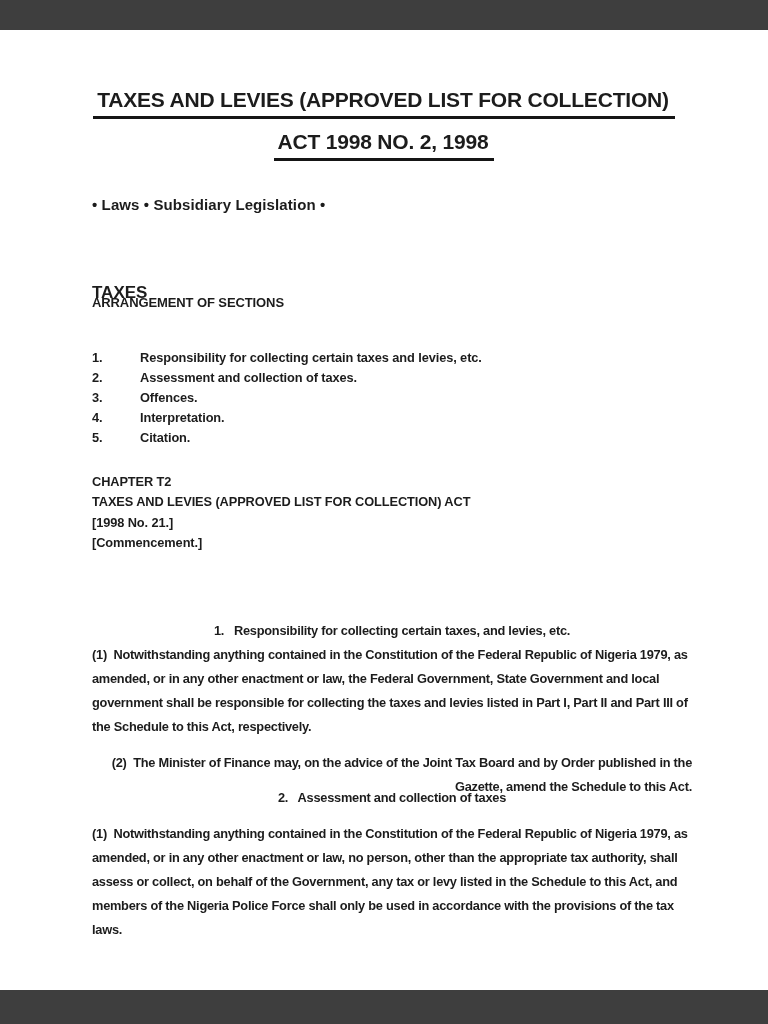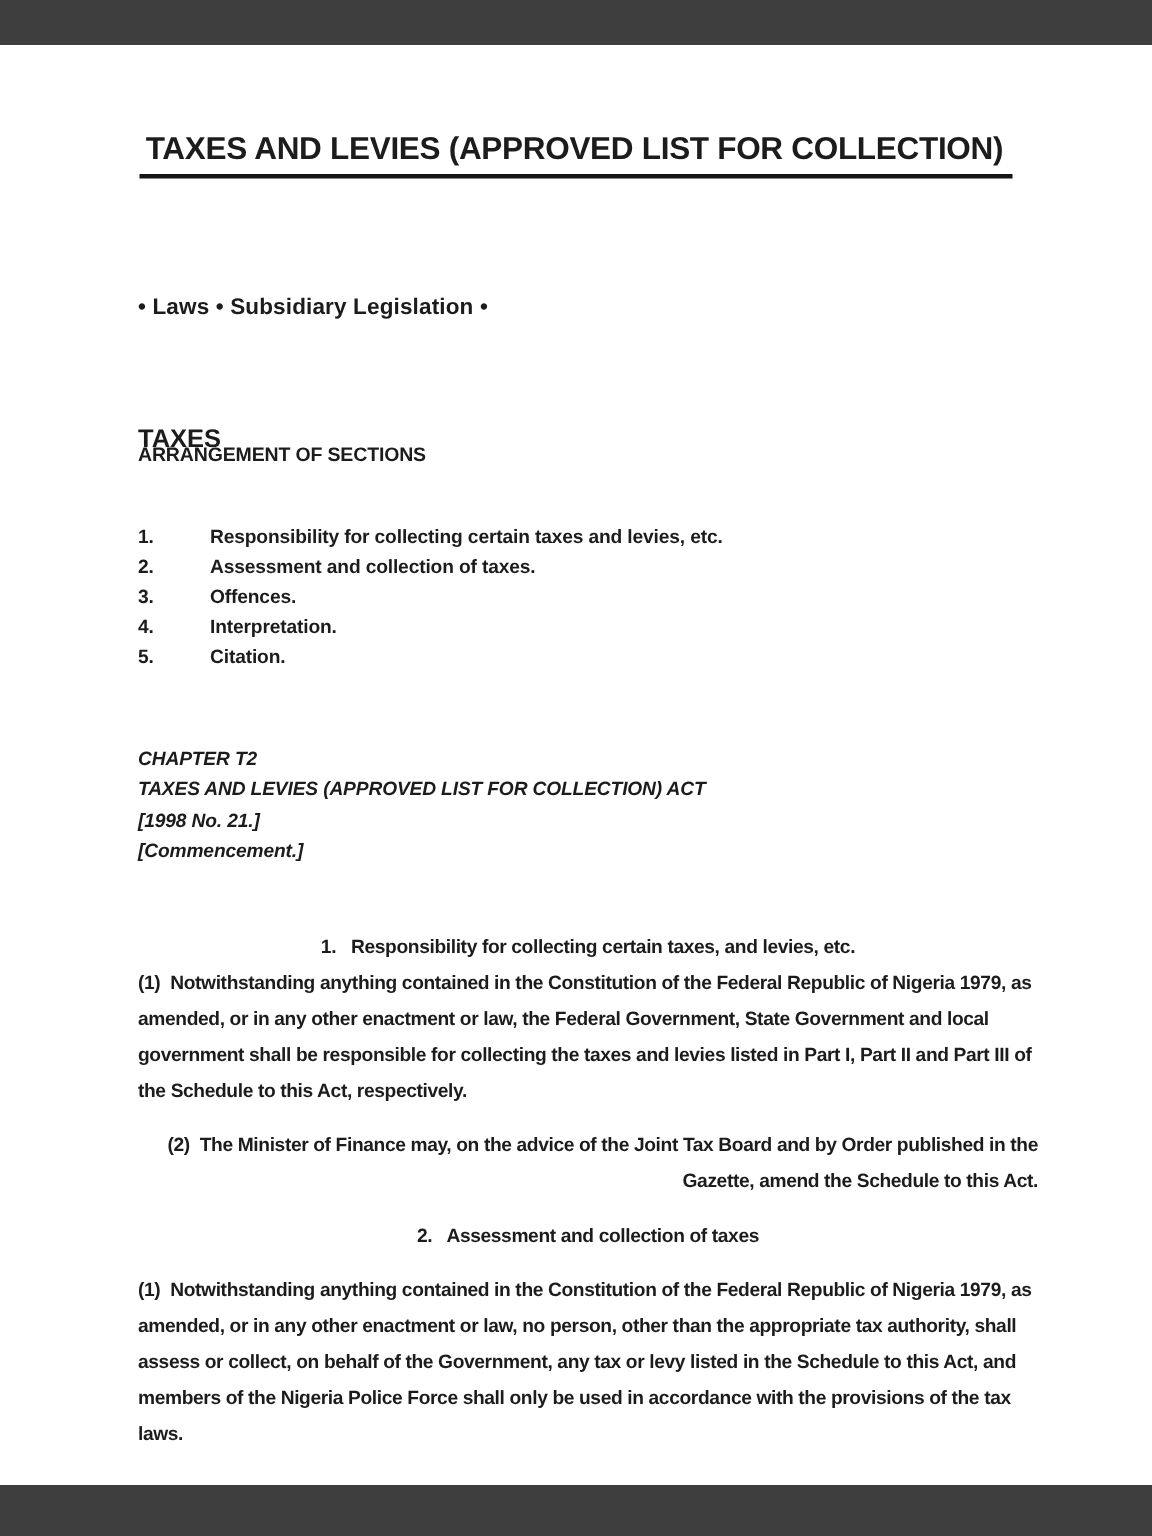--- a/index.html
+++ b/index.html
@@ -43,37 +43,38 @@
     font-size: 15px; font-weight: 700; letter-spacing: 0.1px;
   }
 
   .laws-heading { top: 283px; font-size: 17px; font-weight: 700; }
   .arrangement-heading { top: 295px; font-size: 13px; font-weight: 700; letter-spacing: -0.1px; }
 
   .toc { top: 348px; font-size: 12.8px; font-weight: 700; line-height: 20px; letter-spacing: -0.1px; }
   .toc-row { display: flex; }
   .toc-num { width: 48px; flex: 0 0 48px; }
 
-  .chapter { top: 496px; font-size: 12.8px; font-weight: 700; line-height: 20.3px; letter-spacing: -0.1px; font-style: italic; }
+  .chapter { top: 472px; font-size: 12.8px; font-weight: 700; line-height: 20.3px; letter-spacing: -0.1px; }
 
   .body-block { font-size: 12.8px; font-weight: 700; line-height: 24px; letter-spacing: -0.25px; }
   .sec1 { top: 619px; }
-  .sec2 { top: 812px; }
+  .sec2 { top: 786px; }
   .sec-heading { white-space: pre-wrap; text-align: center; }
   .para { white-space: pre-wrap; }
   .sec1 .p2 { margin-top: 12px; text-align: right; }
   .sec2 .p1 { margin-top: 12px; }
 </style>
 </head>
 <body>
 
 <div class="viewer-bar top"></div>
 
 <h1 class="doc-title">
   <span class="title-line t1">TAXES AND LEVIES (APPROVED LIST FOR COLLECTION)</span><br>
+  <span class="title-line t2">ACT 1998 NO. 2, 1998</span>
 </h1>
 
 <div class="block tags-line">• Laws • Subsidiary Legislation •</div>
 
 <div class="block laws-heading">TAXES</div>
 
 <div class="block arrangement-heading">ARRANGEMENT OF SECTIONS</div>
 
 <div class="block toc">
   <div class="toc-row">

